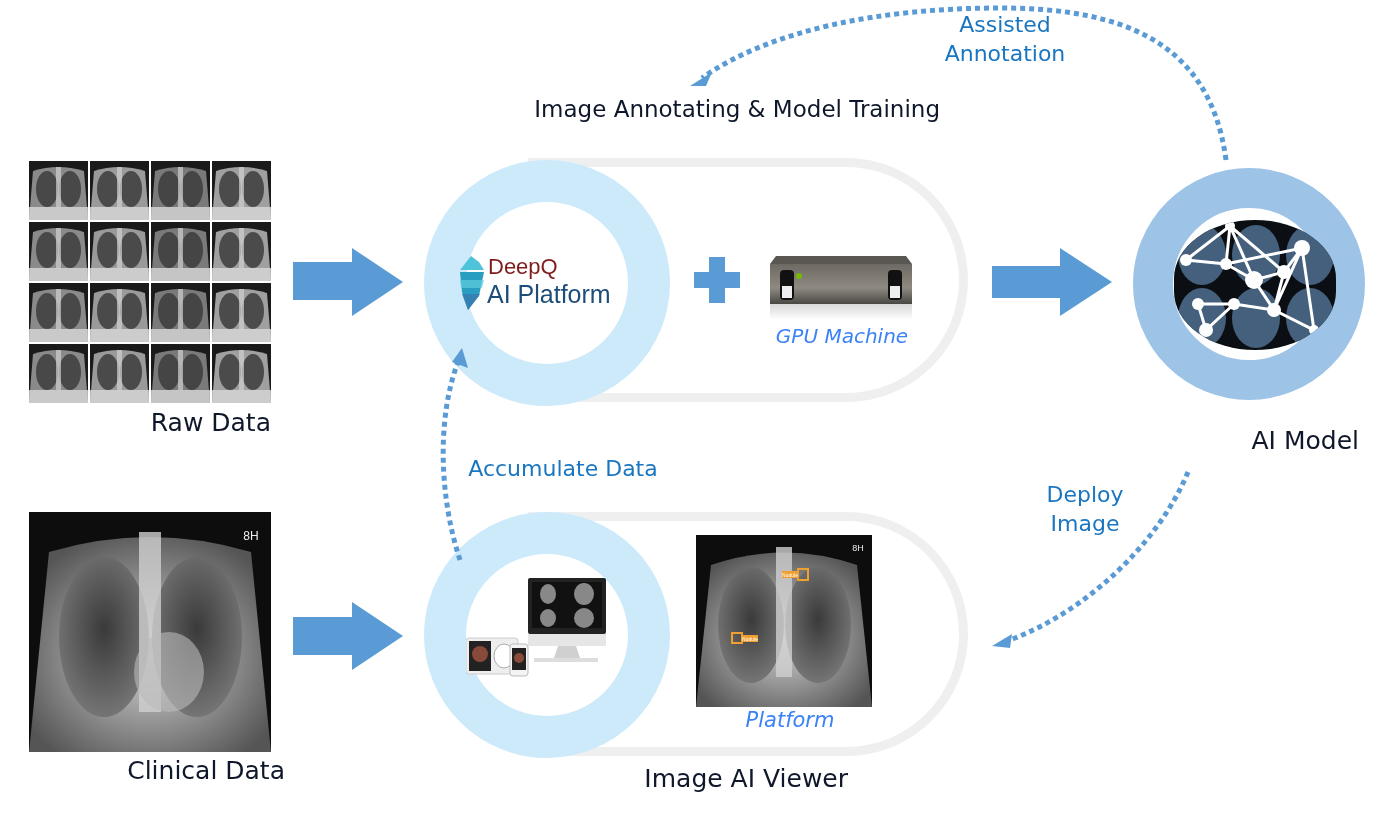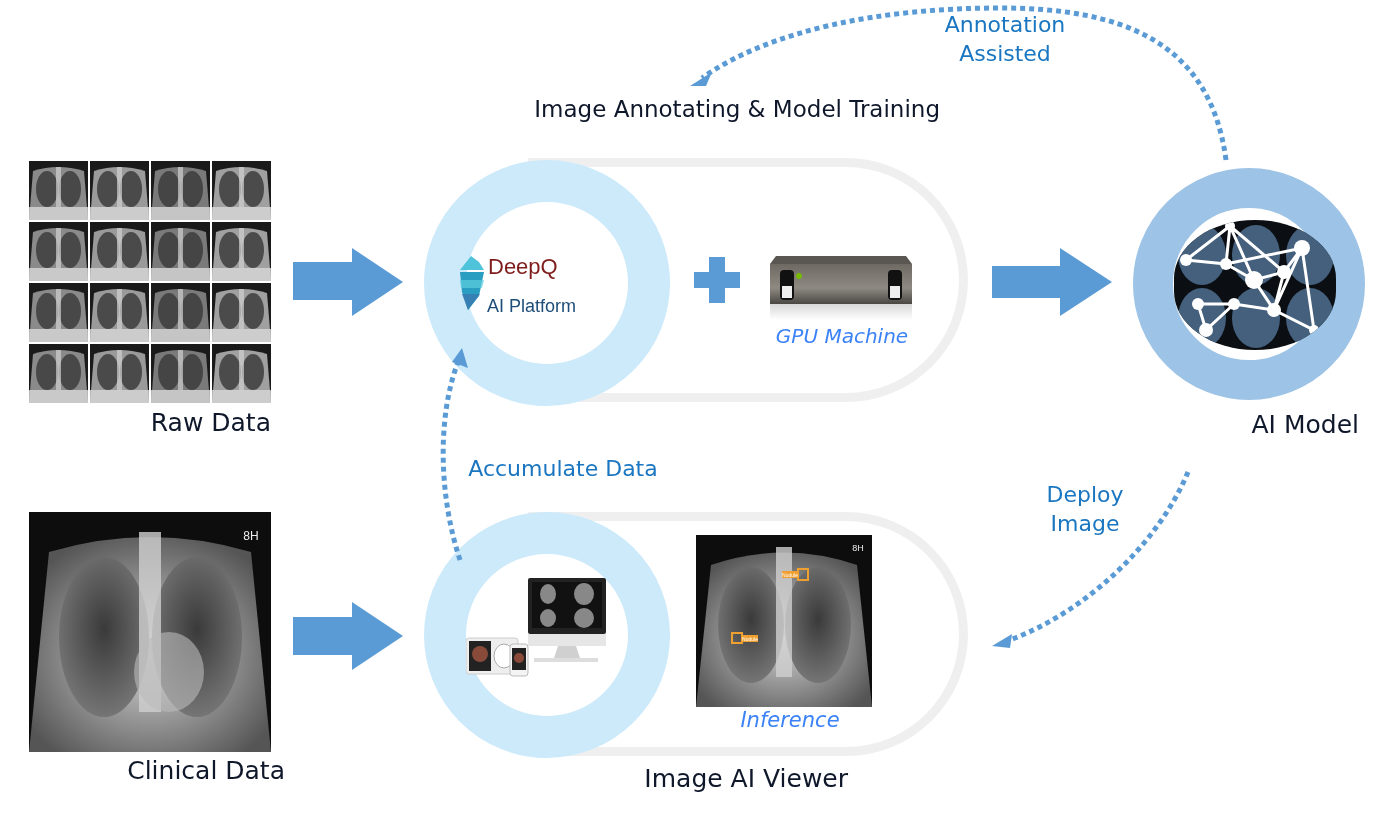--- a/index.html
+++ b/index.html
@@ -190,21 +190,21 @@
 <div class="ring" style="left:424px;top:160px;width:246px;height:246px;border:42px solid #cdeafb;background:#fff;"></div>
 <div class="abs" style="left:457px;top:252px;">
   <svg width="28" height="60">
     <polygon points="3,18 14,4 22,10 27,18" fill="#4fc3d9"></polygon>
     <polygon points="3,20 27,20 22,44 11,58 5,40" fill="#2a9ec0"></polygon>
     <polygon points="3,28 27,28 25,36 4,36" fill="#5ccfe0" opacity="0.7"></polygon>
     <polygon points="5,42 23,42 11,58" fill="#3a78b0" opacity="0.8"></polygon>
   </svg>
 </div>
 <div class="abs" style="left:488px;top:254px;font-size:22px;font-weight:normal;color:#7f1d1d;font-family:'Liberation Sans',sans-serif;">DeepQ</div>
-<div class="abs" style="left:487px;top:280px;font-size:18px;color:#1d4d78;font-family:'Liberation Sans',sans-serif;margin-top:16px;">AI Platform</div>
+<div class="abs" style="left:487px;top:280px;font-size:25px;color:#1d4d78;font-family:'Liberation Sans',sans-serif;">AI Platform</div>
 
 <div class="abs" style="left:766px;top:250px;width:150px;height:72px;">
   <svg width="150" height="72">
     <defs>
       <linearGradient id="gpuBody" x1="0" y1="0" x2="0" y2="1">
         <stop offset="0%" stop-color="#6e6a63"></stop>
           <stop offset="60%" stop-color="#8e8a82"></stop>
           <stop offset="100%" stop-color="#4a4743"></stop>
       </linearGradient>
       <linearGradient id="refl" x1="0" y1="0" x2="0" y2="1">
@@ -247,21 +247,21 @@
         <circle cx="110" cy="52" r="7"></circle>
         <circle cx="128" cy="28" r="8"></circle>
       <circle cx="24" cy="84" r="6"></circle>
         <circle cx="60" cy="84" r="6"></circle>
         <circle cx="100" cy="90" r="7"></circle>
       <circle cx="32" cy="110" r="7"></circle>
         <circle cx="140" cy="110" r="5"></circle>
     </g>
   </svg>
 </div>
-<div class="abs lbl-dark" style="left:1159px;top:410px;width:200px;">AI Model</div>
+<div class="abs lbl-dark" style="left:1159px;top:426px;width:200px;">AI Model</div>
 
 <div class="ring" style="left:424px;top:512px;width:246px;height:246px;border:42px solid #cdeafb;background:#fff;"></div>
 <div class="abs" style="left:466px;top:578px;width:150px;height:110px;">
   <svg width="150" height="110">
     <rect x="62" y="0" width="78" height="56" rx="2" fill="#222"></rect>
     <rect x="66" y="4" width="70" height="46" fill="#111"></rect>
     <g fill="#888">
         <ellipse cx="82" cy="16" rx="8" ry="10"></ellipse>
         <ellipse cx="118" cy="16" rx="10" ry="11"></ellipse>
         <ellipse cx="82" cy="40" rx="8" ry="9"></ellipse>
@@ -293,36 +293,36 @@
       <rect x="102" y="34" width="10" height="11" fill="none" stroke="#f0a030" stroke-width="2"></rect>
       <text x="94" y="42" fill="#fff" font-size="5" text-anchor="middle" font-family="Liberation Sans, sans-serif">Nodule</text>
     </g>
     <g>
       <rect x="36" y="98" width="10" height="10" fill="none" stroke="#f0a030" stroke-width="2"></rect>
       <rect x="46" y="100" width="16" height="7" fill="#f0a030"></rect>
       <text x="54" y="106" fill="#fff" font-size="5" text-anchor="middle" font-family="Liberation Sans, sans-serif">Nodule</text>
     </g>
   </svg>
 </div>
-<div class="abs lbl-sm" style="left:700px;top:708px;width:180px;font-size:21px;">Inference</div>
+<div class="abs lbl-sm" style="left:700px;top:708px;width:180px;font-size:21px;">Platform</div>
 
 <div class="abs lbl-dark" style="left:568px;top:764px;width:280px;">Image AI Viewer</div>
 
 <svg class="overlay" width="1380" height="814">
   <path d="M1226 160 C1210 40 1120 8 1000 8 C880 8 770 30 702 78" fill="none" stroke="#5b9bd5" stroke-width="5" stroke-dasharray="5 4"></path>
   <polygon points="690,86 712,72 706,86" fill="#5b9bd5"></polygon>
   <path d="M460 560 C440 500 436 420 458 362" fill="none" stroke="#5b9bd5" stroke-width="5" stroke-dasharray="5 4"></path>
   <polygon points="462,348 468,368 452,362" fill="#5b9bd5"></polygon>
   <path d="M1188 472 C1160 540 1090 610 1010 640" fill="none" stroke="#5b9bd5" stroke-width="5" stroke-dasharray="5 4"></path>
   <polygon points="992,646 1012,634 1010,648" fill="#5b9bd5"></polygon>
 </svg>
 
 <div class="abs lbl-blue" style="left:920px;top:10px;width:170px;">
+  <div>Assisted</div>
   <div>Annotation</div>
-  <div>Assisted</div>
 </div>
 <div class="abs lbl-blue" style="left:448px;top:430px;width:230px;margin-top:24px;">
   <div>Accumulate Data</div>
 </div>
 <div class="abs lbl-blue" style="left:1030px;top:480px;width:110px;">
   <div>Deploy</div>
   <div>Image</div>
 </div>
 
 </body></html>

